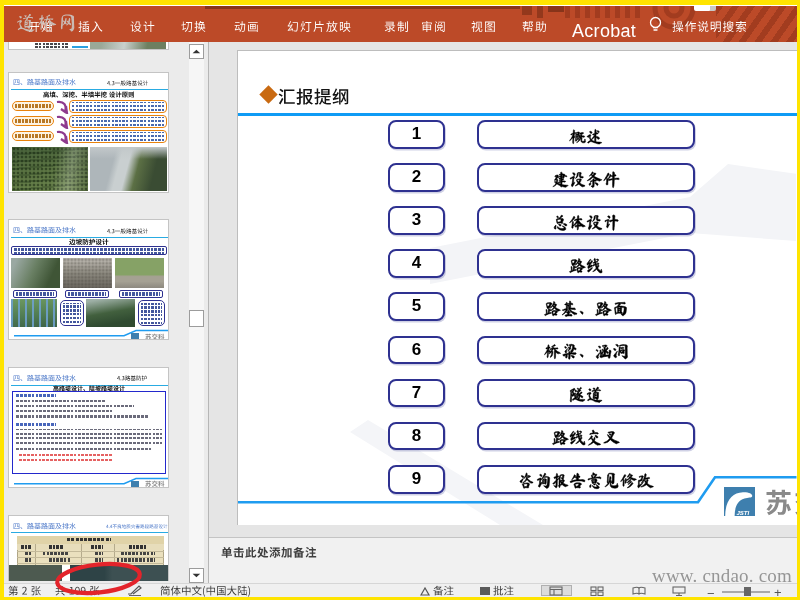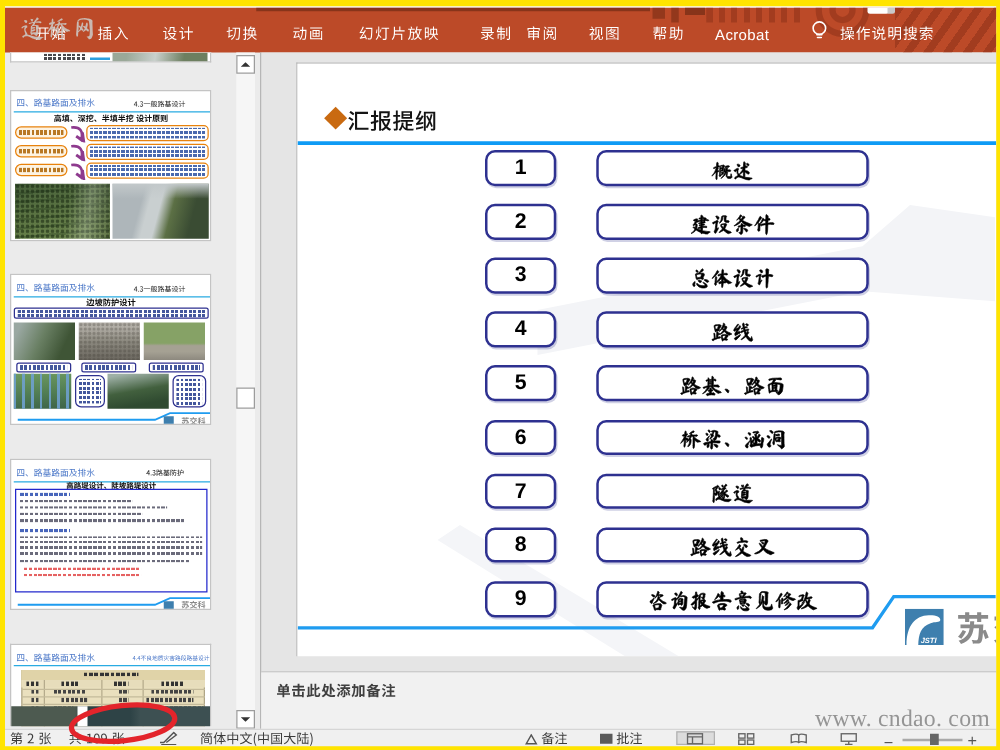--- a/index.html
+++ b/index.html
@@ -45,21 +45,21 @@
   </svg>
 <svg style="position:absolute;left:419.5px;top:17.6px;overflow:visible" width="29" height="17">
     <path transform="translate(1,13.0)" d="M5.1 -9.7C5.3 -9.4 5.5 -9 5.6 -8.6H1V-6.7H1.9V-7.8H9.9V-6.7H10.8V-8.6H6.4L6.6 -8.7C6.5 -9.1 6.2 -9.6 6 -10ZM2.6 -3.4H5.4V-2.1H2.6ZM2.6 -4.2V-5.5H5.4V-4.2ZM9.2 -3.4V-2.1H6.3V-3.4ZM9.2 -4.2H6.3V-5.5H9.2ZM5.4 -7.4V-6.3H1.7V-0.6H2.6V-1.3H5.4V0.9H6.3V-1.3H9.2V-0.7H10.1V-6.3H6.3V-7.4Z M17.1 -5.3H20.6V-3.8H17.1ZM14.1 -7.3V0.9H14.9V-7.3ZM14.3 -9.3C14.8 -8.8 15.3 -8.2 15.6 -7.7L16.3 -8.2C16.1 -8.6 15.4 -9.3 14.9 -9.8ZM16.7 -7.5C17.1 -7.1 17.5 -6.4 17.7 -6H16.3V-3.1H17.6C17.4 -1.9 17 -1 15.5 -0.5C15.7 -0.4 16 -0 16 0.2C17.7 -0.5 18.2 -1.6 18.4 -3.1H19.3V-1.2C19.3 -0.4 19.5 -0.2 20.3 -0.2C20.4 -0.2 21.2 -0.2 21.3 -0.2C22 -0.2 22.2 -0.4 22.3 -1.6C22 -1.7 21.7 -1.8 21.6 -1.9C21.5 -1 21.5 -0.9 21.2 -0.9C21.1 -0.9 20.5 -0.9 20.4 -0.9C20.1 -0.9 20.1 -0.9 20.1 -1.2V-3.1H21.5V-6H20.1C20.4 -6.5 20.8 -7.1 21.1 -7.7L20.3 -7.9C20 -7.3 19.6 -6.5 19.2 -6H17.8L18.4 -6.3C18.3 -6.7 17.8 -7.4 17.4 -7.9ZM17.2 -9.3V-8.5H22.9V-0.2C22.9 0 22.8 0 22.7 0.1C22.5 0.1 22 0.1 21.5 0C21.6 0.3 21.7 0.6 21.8 0.9C22.5 0.9 23 0.8 23.3 0.7C23.6 0.6 23.7 0.3 23.7 -0.2V-9.3Z" fill="#fff"></path>
   </svg>
 <svg style="position:absolute;left:470.0px;top:17.6px;overflow:visible" width="29" height="17">
     <path transform="translate(1,13.0)" d="M5.3 -9.3V-3.1H6.2V-8.6H9.8V-3.1H10.7V-9.3ZM1.8 -9.5C2.2 -9 2.7 -8.4 2.9 -7.9L3.6 -8.4C3.4 -8.8 3 -9.4 2.5 -9.9ZM7.5 -7.7V-5.4C7.5 -3.5 7.2 -1.3 4.2 0.3C4.4 0.4 4.6 0.8 4.7 1C6.5 0 7.4 -1.2 7.9 -2.5V-0.2C7.9 0.6 8.2 0.8 9 0.8H10.1C11.1 0.8 11.3 0.3 11.4 -1.6C11.2 -1.6 10.9 -1.7 10.6 -1.9C10.6 -0.2 10.5 0.1 10.1 0.1H9.2C8.8 0.1 8.7 0 8.7 -0.3V-3.3H8.1C8.3 -4 8.4 -4.7 8.4 -5.3V-7.7ZM0.7 -7.9V-7.1H3.6C2.9 -5.6 1.7 -4.1 0.5 -3.3C0.6 -3.1 0.8 -2.7 0.9 -2.4C1.3 -2.7 1.8 -3.2 2.2 -3.7V0.9H3.1V-4.2C3.5 -3.6 4 -3 4.2 -2.6L4.8 -3.3C4.6 -3.6 3.8 -4.5 3.3 -5C3.9 -5.8 4.4 -6.7 4.7 -7.6L4.2 -7.9L4 -7.9Z M17.4 -3.3C18.4 -3.1 19.6 -2.7 20.2 -2.3L20.6 -3C19.9 -3.3 18.7 -3.6 17.8 -3.8ZM16.2 -1.8C17.9 -1.6 19.9 -1.1 21 -0.7L21.4 -1.4C20.3 -1.8 18.3 -2.2 16.7 -2.4ZM14 -9.4V0.9H14.8V0.4H22.9V0.9H23.8V-9.4ZM14.8 -0.3V-8.6H22.9V-0.3ZM17.9 -8.4C17.3 -7.4 16.3 -6.5 15.3 -5.9C15.5 -5.7 15.8 -5.5 15.9 -5.3C16.2 -5.6 16.6 -5.9 17 -6.2C17.3 -5.8 17.8 -5.4 18.2 -5.1C17.2 -4.6 16.1 -4.3 15.1 -4.1C15.2 -3.9 15.4 -3.6 15.5 -3.4C16.6 -3.6 17.9 -4.1 19 -4.7C20 -4.1 21.1 -3.7 22.2 -3.5C22.3 -3.7 22.5 -4 22.7 -4.2C21.7 -4.4 20.6 -4.7 19.7 -5.1C20.6 -5.7 21.3 -6.3 21.8 -7.2L21.3 -7.4L21.2 -7.4H18.1C18.3 -7.6 18.5 -7.9 18.6 -8.1ZM17.5 -6.6 17.5 -6.7H20.6C20.2 -6.3 19.6 -5.9 19 -5.5C18.4 -5.8 17.8 -6.2 17.5 -6.6Z" fill="#fff"></path>
   </svg>
 <svg style="position:absolute;left:521.0px;top:17.6px;overflow:visible" width="29" height="17">
     <path transform="translate(1,13.0)" d="M3.2 -9.9V-9H0.8V-8.3H3.2V-7.4H1V-6.7H3.2V-6.4C3.2 -6.2 3.2 -6 3.1 -5.8H0.6V-5.1H2.8C2.4 -4.5 1.8 -4 0.8 -3.7C1 -3.5 1.3 -3.2 1.4 -3C2.7 -3.5 3.4 -4.3 3.8 -5.1H6.4V-5.8H4.1C4.1 -6 4.1 -6.2 4.1 -6.4V-6.7H6.1V-7.4H4.1V-8.3H6.3V-9H4.1V-9.9ZM6.9 -9.4V-3.6H7.7V-8.6H9.8C9.4 -8.1 9.1 -7.6 8.7 -7C9.7 -6.5 10.1 -5.9 10.1 -5.5C10.1 -5.3 10 -5.1 9.8 -5C9.7 -4.9 9.5 -4.9 9.3 -4.9C9 -4.9 8.5 -4.9 8 -4.9C8.2 -4.7 8.3 -4.4 8.3 -4.2C8.8 -4.1 9.3 -4.2 9.7 -4.2C9.9 -4.2 10.2 -4.3 10.4 -4.4C10.8 -4.6 11 -4.9 11 -5.4C11 -6 10.6 -6.5 9.6 -7.2C10.1 -7.8 10.6 -8.5 11.1 -9.1L10.5 -9.5L10.3 -9.4ZM1.8 -3.1V0.3H2.7V-2.3H5.4V0.9H6.3V-2.3H9.3V-0.7C9.3 -0.5 9.3 -0.5 9.1 -0.5C8.9 -0.5 8.2 -0.5 7.4 -0.5C7.5 -0.3 7.7 0 7.7 0.3C8.7 0.3 9.3 0.3 9.7 0.2C10.1 0 10.2 -0.2 10.2 -0.7V-3.1H6.3V-4H5.4V-3.1Z M20.5 -9.9C20.5 -9 20.5 -8.1 20.4 -7.2H18.5V-6.4H20.4C20.2 -3.5 19.6 -1.1 17.4 0.3C17.6 0.5 17.9 0.8 18 1C20.4 -0.6 21.1 -3.3 21.3 -6.4H23.1C23 -2.1 22.9 -0.5 22.6 -0.1C22.5 0 22.3 0 22.1 0C21.9 0 21.3 0 20.6 -0C20.7 0.2 20.8 0.6 20.9 0.8C21.5 0.9 22.1 0.9 22.5 0.8C22.9 0.8 23.1 0.7 23.3 0.4C23.7 -0.1 23.8 -1.8 24 -6.8C24 -6.9 24 -7.2 24 -7.2H21.3C21.3 -8.1 21.3 -9 21.3 -9.9ZM13.4 -1.1 13.6 -0.2C15 -0.5 17 -1 18.8 -1.4L18.8 -2.2L18.1 -2.1V-9.3H14.3V-1.3ZM15.1 -1.5V-3.5H17.3V-1.9ZM15.1 -6H17.3V-4.3H15.1ZM15.1 -6.8V-8.5H17.3V-6.8Z" fill="#fff"></path>
   </svg>
-<div class="abs" style="left:572px;top:20.5px;color:#fff;font-size:12px;font-weight:400;letter-spacing:.3px">Acrobat</div>
+<div class="abs" style="left:572px;top:20.5px;color:#fff;font-size:18px;font-weight:400;letter-spacing:.3px">Acrobat</div>
 <svg class="abs" style="left:648px;top:15.5px" width="16" height="18" fill="none" stroke="#fff" stroke-width="1.3">
 <circle cx="7.5" cy="6.5" r="5"></circle>
     <path d="M5.5 11.7h4M6 14h3" stroke-linecap="round"></path>
   </svg>
 <svg style="position:absolute;left:670.5px;top:17.6px;overflow:visible" width="79" height="17">
     <path transform="translate(1,13.0)" d="M6.2 -8.8H8.9V-7.5H6.2ZM5.4 -9.4V-6.8H9.8V-9.4ZM5 -5.7H6.5V-4.3H5ZM8.6 -5.7H10.2V-4.3H8.6ZM1.9 -9.9V-7.5H0.5V-6.7H1.9V-4.1C1.3 -3.9 0.8 -3.8 0.4 -3.6L0.7 -2.8L1.9 -3.2V-0.1C1.9 0 1.8 0.1 1.7 0.1C1.6 0.1 1.3 0.1 0.8 0.1C1 0.3 1.1 0.7 1.1 0.9C1.7 0.9 2.1 0.8 2.4 0.7C2.6 0.6 2.7 0.4 2.7 -0.1V-3.6L3.9 -4L3.7 -4.8L2.7 -4.4V-6.7H3.8V-7.5H2.7V-9.9ZM7.2 -3.7V-2.8H4V-2H6.6C5.8 -1.1 4.5 -0.4 3.3 -0C3.4 0.2 3.7 0.5 3.8 0.7C5 0.2 6.3 -0.6 7.2 -1.5V1H8V-1.6C8.7 -0.7 9.8 0.1 10.8 0.6C11 0.4 11.2 0.1 11.4 -0.1C10.4 -0.5 9.2 -1.2 8.5 -2H11.2V-2.8H8V-3.7H11V-6.3H7.9V-3.7H7.2V-6.3H4.3V-3.7Z M18.8 -9.8C18.2 -8 17.3 -6.3 16.2 -5.2C16.4 -5.1 16.7 -4.8 16.9 -4.6C17.5 -5.3 18.1 -6.1 18.6 -7.1H19.4V0.9H20.3V-1.9H23.8V-2.8H20.3V-4.6H23.7V-5.4H20.3V-7.1H24V-7.9H19C19.2 -8.5 19.5 -9 19.7 -9.5ZM16 -9.9C15.3 -8.1 14.2 -6.3 13 -5.2C13.2 -5 13.4 -4.5 13.5 -4.3C13.9 -4.7 14.3 -5.2 14.7 -5.7V0.9H15.6V-7.1C16.1 -7.9 16.5 -8.7 16.8 -9.6Z M26.5 -9.1C27.1 -8.5 27.9 -7.7 28.3 -7.2L28.9 -7.8C28.6 -8.3 27.7 -9.1 27.1 -9.7ZM30.6 -6.7H34.6V-4.6H30.6ZM27.3 0.5C27.4 0.3 27.8 -0 30 -1.6C29.9 -1.8 29.8 -2.2 29.7 -2.4L28.3 -1.5V-6.2H25.7V-5.3H27.5V-1.4C27.5 -0.9 27 -0.5 26.8 -0.3C26.9 -0.1 27.2 0.3 27.3 0.5ZM29.7 -7.5V-3.8H31.2C31.1 -1.9 30.7 -0.5 28.7 0.3C28.9 0.4 29.1 0.7 29.2 1C31.4 0.1 31.9 -1.5 32.1 -3.8H33.2V-0.4C33.2 0.5 33.4 0.8 34.3 0.8C34.5 0.8 35.3 0.8 35.4 0.8C36.2 0.8 36.4 0.4 36.5 -1.1C36.3 -1.2 35.9 -1.4 35.7 -1.5C35.7 -0.2 35.6 -0 35.4 -0C35.2 -0 34.5 -0 34.4 -0C34.1 -0 34.1 -0.1 34.1 -0.4V-3.8H35.5V-7.5H34.3C34.6 -8.2 34.9 -8.9 35.3 -9.6L34.3 -9.9C34.1 -9.2 33.7 -8.2 33.3 -7.5H31.3L32.1 -7.9C31.9 -8.4 31.4 -9.3 31 -9.9L30.2 -9.6C30.7 -8.9 31.1 -8.1 31.3 -7.5Z M41.8 -5.3V-3H39.6V-5.3ZM41.8 -6.1H39.6V-8.4H41.8ZM38.7 -9.2V-1H39.6V-2.1H42.6V-9.2ZM47.9 -8.6V-6.5H44.6V-8.6ZM43.7 -9.4V-5.2C43.7 -3.4 43.5 -1.1 41.5 0.4C41.7 0.5 42 0.8 42.2 1C43.5 -0 44.1 -1.4 44.4 -2.8H47.9V-0.2C47.9 -0 47.8 0.1 47.6 0.1C47.4 0.1 46.6 0.1 45.9 0C46 0.3 46.2 0.7 46.2 0.9C47.2 0.9 47.9 0.9 48.2 0.8C48.6 0.6 48.8 0.3 48.8 -0.2V-9.4ZM47.9 -5.7V-3.6H44.5C44.6 -4.2 44.6 -4.7 44.6 -5.2V-5.7Z M52.4 -9.9V-7.5H50.9V-6.7H52.4V-4.2L50.9 -3.6L51.1 -2.8L52.4 -3.3V-0.2C52.4 0 52.3 0 52.2 0C52 0 51.6 0 51.2 0C51.3 0.3 51.4 0.7 51.4 0.9C52.1 0.9 52.5 0.9 52.8 0.7C53.1 0.6 53.2 0.3 53.2 -0.2V-3.6L54.5 -4.1L54.4 -4.9L53.2 -4.5V-6.7H54.4V-7.5H53.2V-9.9ZM54.9 -3.4V-2.7H55.4L55.3 -2.6C55.8 -1.8 56.5 -1.2 57.3 -0.6C56.3 -0.2 55.1 0.1 54 0.2C54.1 0.4 54.3 0.8 54.4 1C55.7 0.8 57 0.4 58.1 -0.1C59 0.3 60.1 0.7 61.2 0.9C61.3 0.7 61.6 0.4 61.8 0.2C60.7 0 59.8 -0.2 58.9 -0.6C59.9 -1.3 60.7 -2.1 61.1 -3.2L60.6 -3.5L60.5 -3.4H58.5V-4.6H61.2V-8.9H58.9V-8.2H60.4V-7.1H59V-6.4H60.4V-5.3H58.5V-9.9H57.6V-5.3H55.8V-6.4H57.1V-7.1H55.8V-8.2C56.4 -8.4 57 -8.6 57.6 -8.9L56.9 -9.5C56.5 -9.2 55.7 -8.9 55 -8.6V-4.6H57.6V-3.4ZM59.9 -2.7C59.5 -2 58.9 -1.5 58.1 -1C57.3 -1.5 56.7 -2 56.2 -2.7Z M70.5 -1.2C71.5 -0.7 72.7 0.1 73.3 0.7L74.1 0.2C73.4 -0.4 72.1 -1.2 71.1 -1.7ZM66.4 -1.6C65.7 -1 64.7 -0.3 63.7 0.1C63.9 0.3 64.3 0.6 64.4 0.7C65.3 0.2 66.5 -0.5 67.2 -1.3ZM65.3 -3.8C65.5 -3.8 65.8 -3.9 68 -4C67 -3.6 66.2 -3.2 65.8 -3.1C65.1 -2.8 64.6 -2.6 64.2 -2.6C64.3 -2.4 64.4 -2 64.4 -1.8C64.7 -1.9 65.2 -2 68.7 -2.2V-0.1C68.7 0 68.6 0.1 68.4 0.1C68.2 0.1 67.6 0.1 66.9 0.1C67 0.3 67.1 0.6 67.2 0.9C68.1 0.9 68.7 0.9 69 0.7C69.4 0.6 69.5 0.4 69.5 -0.1V-2.2L72.4 -2.4C72.7 -2.1 73 -1.7 73.2 -1.5L73.9 -2C73.4 -2.6 72.3 -3.6 71.5 -4.3L70.8 -3.9C71.2 -3.6 71.5 -3.3 71.8 -3L66.6 -2.7C68.3 -3.4 70 -4.2 71.6 -5.1L70.9 -5.7C70.4 -5.3 69.9 -5 69.3 -4.7L66.6 -4.5C67.5 -4.9 68.3 -5.4 69 -6L68.7 -6.2H73.2V-4.8H74V-7H69.4V-8.1H73.9V-8.9H69.4V-9.9H68.4V-8.9H63.9V-8.1H68.4V-7H63.8V-4.8H64.6V-6.2H68.1C67.3 -5.6 66.2 -5 65.9 -4.8C65.6 -4.7 65.3 -4.6 65.1 -4.5C65.1 -4.3 65.3 -3.9 65.3 -3.8Z" fill="#fff"></path>
   </svg>
 <svg style="position:absolute;left:15.0px;top:7.5px;overflow:visible" width="66" height="29">
     <path transform="translate(1,22.0)" d="M5.4 -9.7Q5.6 -9.5 5.7 -9.4Q5.8 -9.3 5.8 -8.7Q5.9 -8.5 5.9 -8.4Q5.9 -8.2 5.6 -8Q5.4 -7.9 5.1 -7.6Q4.9 -7.4 4.6 -7.1Q4.4 -7 4.4 -6.9Q4.3 -6.8 4.4 -6.6Q4.5 -6.2 4.5 -5.9Q4.5 -5.5 4.7 -5.2Q4.9 -4.8 5.1 -4.4Q5.4 -3.9 5.7 -3.4Q6 -2.8 6 -2.6Q5.9 -2.5 6 -2.5Q6.1 -2.4 6.7 -2.3Q7.5 -2.1 8.3 -1.8Q9.2 -1.4 10.9 -1L11.6 -0.8Q12.2 -0.6 15.1 -0.6Q18 -0.6 18.4 -0.5Q18.6 -0.5 18.7 -0.4Q18.8 -0.4 18.8 -0.3Q18.8 -0.1 18.4 0.1Q18.1 0.2 18 0.2Q17.8 0.2 17.1 0.9Q16.3 1.5 16.2 1.8Q16.1 2 15.7 2Q15.3 2 14.7 1.9Q14 1.8 13.7 1.7Q13 1.5 11.8 1.3Q11.2 1.2 10.8 1Q10.3 0.8 8.5 -0.1Q7.3 -0.7 6.2 -1Q5.6 -1.1 4.7 -1.1Q3.8 -1 3.6 -0.8Q3.3 -0.6 3.3 -0.5Q3.3 -0.4 3.1 -0.2Q2.9 0 2.7 0.1Q2.5 0.2 2.5 0.2Q2.4 0.1 2.3 0Q2.1 -0.2 2.1 -0.3Q2.1 -0.4 2 -0.4Q1.8 -0.4 1.8 -0.7Q1.8 -1.2 2.6 -1.6L3.3 -1.9Q3.7 -2.1 4 -2.4Q4.3 -2.7 4.2 -3Q4.2 -3.1 3.7 -4.6Q3.5 -5.2 3.4 -6.1Q3.3 -7 3.5 -7.5Q3.7 -8.5 3.7 -8.5Q3.6 -8.6 3 -8.2Q2.5 -7.9 2.2 -7.7Q1.8 -7.4 1.8 -7.2Q1.8 -7 1.5 -7.3Q1.5 -7.3 1.4 -7.4Q1.2 -7.7 1.2 -7.8Q1.3 -8 1.3 -8.2Q1.3 -8.3 1.5 -8.5Q1.7 -8.6 2.4 -9Q3.5 -9.5 4 -9.7Q4.5 -9.9 4.8 -9.9Q5 -9.9 5.4 -9.7ZM3.9 -14Q4.2 -14 4.9 -13.8Q5.6 -13.5 5.7 -13.4Q5.9 -13 5.7 -12.4Q5.6 -11.9 5.2 -11.7Q4.5 -11.3 3.6 -12.6Q3 -13.7 3.5 -13.9Q3.7 -14 3.9 -14ZM9.2 -14.8 9.8 -14.6 10.2 -14.8Q10.7 -15.1 10.7 -14.9Q10.7 -14.8 10.5 -14.6Q10.4 -14.5 10.4 -14.3Q10.3 -14.1 10.3 -13.7Q10.3 -13 10.2 -12.9Q10.1 -12.8 9.7 -12.8Q9.4 -12.9 9.2 -13Q9 -13.2 8.8 -13.7Q8.3 -14.5 8.5 -14.8Q8.5 -15 8.6 -15Q8.7 -15 9.2 -14.8ZM15 -15Q15 -14.4 14.4 -14.3Q14.1 -14.2 14.1 -14.1Q14 -14 13.5 -13.6Q13.2 -13.4 13 -13.2Q12.8 -13.1 12.7 -12.9Q12.6 -12.8 12.6 -12.8Q12.7 -12.8 13.6 -12.9Q16.4 -13.1 16.8 -12.8Q16.9 -12.7 17 -12.4Q17.1 -12.2 17.1 -12Q17.1 -11.7 16.9 -11.6Q16.7 -11.5 16.5 -11.5Q16.4 -11.5 15.9 -11.7Q15.5 -11.9 15.2 -11.9Q14.9 -11.9 13.8 -11.9Q12.3 -11.9 12.1 -11.9Q11.9 -11.8 11.9 -11.8Q11.9 -11.8 12 -11.7Q12.2 -11.3 11.9 -10.9L11.6 -10.4Q11.4 -10.1 11.6 -10Q11.6 -10 11.7 -10.1Q11.8 -10.1 13 -10Q14.1 -9.9 14.4 -9.9Q14.9 -9.7 14.9 -9.5Q15 -9.3 14.8 -8.3Q14.7 -7.8 14.7 -6Q14.7 -4.9 14.7 -4.4Q14.7 -4 14.6 -3.5Q14.3 -2.3 13.6 -1.6Q13.3 -1.2 13.1 -1.1Q12.9 -1.1 12.7 -1.4Q12.5 -1.6 12.1 -1.8Q11.8 -2.1 11.7 -2.2Q11.7 -2.3 11.4 -2.5Q11.2 -2.8 10.9 -2.7Q10.6 -2.7 10.4 -2.5Q10.2 -2.4 9.8 -2.4Q9.6 -2.4 9.5 -2.4Q9.4 -2.3 9.4 -2.2Q9.4 -2.1 9.2 -2Q9 -2 8.9 -2.2Q8.9 -2.3 8.7 -2.6Q8.5 -2.8 8.5 -3.2Q8.4 -3.5 8.3 -3.7Q8.3 -3.8 8.3 -4.1Q8.6 -5.2 8.6 -7.3Q8.6 -8.4 8.7 -8.6Q8.7 -8.9 8.8 -9Q8.9 -9.1 8.8 -9.1Q8.7 -9.1 9 -9.3Q9.1 -9.3 9.1 -9.4Q9.5 -9.6 9.9 -10.2Q10.7 -11.4 10.6 -11.5Q10.6 -11.6 9.6 -11.4Q8.6 -11.1 8.4 -11Q8.2 -11 7.9 -10.9Q7.5 -10.7 7.2 -10.9Q6.8 -11.1 7 -11.4Q7.1 -11.6 8 -11.9Q10 -12.4 10.6 -12.4Q10.9 -12.4 11.2 -12.7Q11.4 -12.9 11.8 -13.6Q12.3 -14.2 12.4 -14.3Q12.4 -14.4 12.9 -15.1Q13.3 -15.8 13.3 -15.9Q13.3 -15.9 13.5 -16Q13.6 -16.1 13.8 -16.1Q13.9 -16 14 -16Q14.1 -16 14.5 -15.7Q14.9 -15.3 15 -15.3Q15 -15.3 15 -15ZM10.2 -9.2Q9.9 -9.1 9.8 -9Q9.7 -8.9 9.8 -8.8Q9.9 -8.6 9.8 -8.4Q9.7 -8.2 9.8 -8.2Q9.8 -8.2 10.3 -8.3Q10.8 -8.5 11.4 -8.5Q11.9 -8.4 12.1 -8.2Q12.3 -8 12.2 -7.8L12.2 -7.5L11.2 -7.3Q10.1 -7.1 9.9 -7.1Q9.7 -7.1 9.6 -7.1Q9.5 -7.1 9.5 -6.7Q9.4 -6.3 9.5 -6.2Q9.5 -6.2 10.3 -6.4Q11 -6.7 11.5 -6.7Q11.8 -6.8 11.9 -6.7Q12 -6.7 12.1 -6.6Q12.3 -6.4 12.2 -6Q12.2 -5.8 12.1 -5.7Q12 -5.5 11.7 -5.5Q11.5 -5.5 11.3 -5.4L10.8 -5.1Q10.4 -5 10.3 -4.9Q10.2 -4.7 9.5 -4.9Q9.4 -4.9 9.4 -4.8Q9.4 -4.7 9.4 -4.4Q9.4 -4.1 9.4 -4Q9.5 -4 9.6 -4Q9.8 -4 10 -4.1Q10.2 -4.2 11.2 -4.2Q11.9 -4.3 12.1 -4.3Q12.2 -4.3 12.4 -4.2L12.7 -4L12.8 -4.4Q12.9 -4.8 12.9 -5.9Q12.8 -7 12.8 -8.1Q12.8 -8.9 12.8 -9.1Q12.8 -9.2 12.6 -9.3Q12.3 -9.4 11.6 -9.4Q10.8 -9.3 10.2 -9.2Z M26 -15.3Q26 -15.2 26 -15.2Q26 -15.2 26.3 -15.1Q27 -14.7 26.6 -12.9Q26.5 -12.5 26.6 -12.5Q26.6 -12.5 26.8 -12.6Q27 -12.7 27.8 -12.6Q27.9 -12.5 27.9 -12.5Q27.9 -12.4 27.9 -12.1Q27.8 -11.8 27.7 -11.5Q27.5 -11.3 27.4 -11.2Q27.3 -11.1 27.1 -11Q26.7 -10.9 26.7 -10.8Q26.6 -9.9 26.4 -9.4Q26.2 -8.9 26.2 -8.8Q26.2 -8.7 26.9 -8.6Q27.3 -8.5 27.8 -8.3Q28.2 -8.1 28.3 -8Q28.4 -7.8 28.4 -7.5Q28.4 -7.1 28.3 -7.1Q28.2 -7 28.2 -6.9Q28.2 -6.7 28 -6.4Q27.7 -6.2 27.5 -6.1Q27.4 -6.1 27.1 -6.4Q26.9 -6.6 26.5 -7Q26.1 -7.3 26.1 -7.3Q26.1 -7.3 26 -6Q26 -4.1 25.8 -1.7Q25.7 -0.9 25.6 -0.6Q25.4 -0.3 25.2 -0.1Q25 0.1 25 0.1Q24.9 0 24.8 -0.3Q24.6 -0.5 24.6 -0.6Q24.6 -0.8 24.5 -1Q24.4 -1.1 24.4 -1.2Q24.4 -1.3 24.5 -1.6Q24.7 -2.4 24.8 -4.7Q24.9 -6 25 -6.1Q25 -6.1 25 -6.4Q24.9 -6.6 24.9 -6.7Q24.8 -6.7 23.8 -5.7Q22.9 -4.7 22.8 -4.7Q22.8 -4.7 22.1 -4.1Q21.5 -3.5 21.4 -3.5Q21.2 -3.5 21.7 -4.2L22 -4.7Q22.1 -4.9 22.2 -5Q22.3 -5.2 22.4 -5.4Q22.6 -5.6 22.8 -6Q23 -6.4 23.3 -6.9Q24 -8 24.8 -9.5L25 -10Q25.1 -10.1 25.1 -10.3Q25.1 -10.4 25.1 -10.5Q25.2 -10.6 25.1 -10.6Q25 -10.6 24.7 -10.5Q24.3 -10.3 24.3 -10.3Q24.2 -10.2 23.7 -10.3Q23.3 -10.4 23.3 -10.6Q23.3 -10.6 23.2 -10.6Q23 -10.6 23.2 -11.1Q23.3 -11.4 23.3 -11.5Q23.3 -11.6 23.5 -11.7Q23.7 -11.8 24.4 -12L25.3 -12.2L25.3 -13.2Q25.3 -14.1 25.5 -14.4Q25.6 -14.8 25.7 -15Q25.8 -15.3 26 -15.3ZM33.1 -15.4Q33.3 -15.4 33.9 -15Q34.2 -14.9 34.2 -14.7Q34.2 -14.5 34.1 -14.4Q34 -14.3 34 -14.2Q34 -14.1 33.6 -13.9Q33.3 -13.7 33 -13.7Q32.6 -13.6 32.1 -13.4Q31.6 -13.1 31.5 -13.1Q31.4 -13.1 31.4 -13Q31.4 -12.9 31.5 -12.9Q31.6 -12.9 31.9 -12.5Q32 -12.3 32 -12.1Q32.1 -12 32 -11.7L32 -11.3L32.4 -11.4Q32.8 -11.4 34 -11.4Q35.1 -11.5 35.5 -11.5Q36 -11.6 36.5 -11.6Q36.8 -11.6 36.9 -11.6Q37 -11.5 37.2 -11.4Q37.3 -11.2 37.3 -11Q37.1 -10.4 36.6 -10.2Q36.1 -10 35.6 -10.2Q35.3 -10.4 34.8 -10.4Q34.4 -10.4 34 -10.4Q33.7 -10.5 33.7 -10.4Q33.7 -10.3 34.4 -9.4Q35.1 -8.6 35.5 -8.3L36.1 -7.9Q36.5 -7.6 37 -7.3Q37.9 -6.9 38.1 -6.7Q38.4 -6.5 38.8 -6.4Q39.3 -6.3 39.3 -6.2Q39.4 -6 39.7 -5.9Q39.9 -5.7 40.1 -5.5Q40.3 -5.3 40.2 -5.2Q40.2 -5.1 39.9 -5.1Q39.6 -5.1 39.5 -5Q39.5 -4.9 39.4 -4.9Q39.3 -5 39 -5Q38.7 -5 38.3 -4.8Q37.9 -4.7 37.9 -4.6Q37.9 -4.6 37.6 -4.6Q37.4 -4.6 37.1 -4.7Q36.8 -4.7 36.8 -4.8Q36.8 -4.9 36.5 -5.1Q35.8 -5.5 35.1 -6.2Q34.8 -6.5 34.7 -6.4Q34.6 -6.3 34.6 -5Q34.6 -3.7 34.5 -3.6Q34.4 -3.5 34.4 -2Q34.4 -0.4 34.3 -0.3Q34.2 -0.1 34.2 0.2Q34.2 0.5 34.1 0.6Q34 0.7 34 0.8Q34 1 33.8 1.1Q33.6 1.3 33.5 1.3Q33.4 1.2 33.2 0.8Q33.1 0.5 33 0.3Q33 0.1 33 -0.6Q33 -1.4 32.9 -1.4Q32.8 -1.4 32.9 -1.6Q33 -1.7 33 -4.4Q33 -7.1 33.1 -8Q33.1 -8.6 33.1 -8.8Q33.1 -9 33 -9.3Q32.5 -10.1 32.4 -10.3Q32.3 -10.4 32.1 -10.4Q31.9 -10.4 31.8 -10.3Q31.6 -10.2 31.5 -9.9Q31.3 -9.4 31.1 -9.2Q31 -8.9 30.9 -8.8Q30.9 -8.7 30.7 -8.4Q30.6 -8.2 30.6 -8.2Q30.7 -8.1 30.8 -7.9Q31 -7.6 31 -7.5Q31 -7.5 31.1 -7.2Q31.3 -6.8 31.3 -6.1Q31.3 -5.3 31.2 -5.1Q31.2 -4.8 31.1 -4.3Q31 -3.6 30.6 -2.8Q30.2 -1.9 29.9 -1.6Q29.6 -1.4 29.6 -1.3Q29.6 -1.2 29.5 -1.2Q29.3 -1.1 29 -0.8Q28.7 -0.5 28.6 -0.5Q28.4 -0.4 28.2 -0.5Q28 -0.6 28.1 -0.9Q28.2 -1.1 28.7 -1.9Q28.9 -2.2 29.2 -2.8Q29.5 -3.4 29.5 -3.8Q29.7 -4.7 29.9 -6.3Q29.9 -7 29.9 -7Q29.9 -7 29.8 -7Q29.7 -6.9 29.6 -6.7Q29.4 -6.5 28.8 -5.9Q28.1 -5.3 28 -5.2Q27.7 -5.1 27.4 -4.8Q27 -4.4 26.9 -4.5Q26.9 -4.5 26.9 -4.6Q27 -4.7 27.1 -4.9Q27.2 -5.1 27.4 -5.4Q27.7 -5.7 28 -6.1Q29.3 -7.7 29.6 -8.8Q29.8 -9.3 29.9 -9.4Q30 -9.6 30.1 -9.9Q30.1 -10 30.1 -10Q30 -10 29.9 -10Q28.9 -9.8 28.7 -9.6Q28.4 -9.3 27.9 -9.5Q27.7 -9.7 27.7 -9.8Q27.7 -10 27.8 -10.2Q27.9 -10.3 27.9 -10.4Q27.9 -10.5 28.8 -10.7Q29.6 -11 30 -11.1Q30.3 -11.1 30.4 -11.2Q30.5 -11.2 30.6 -11.4Q30.7 -11.8 30.8 -12.2Q30.9 -12.7 31 -12.8Q31.2 -12.9 31.1 -12.9Q31 -12.9 30.4 -12.8Q29.9 -12.6 29.7 -12.6Q29.6 -12.5 29.6 -12.6Q29.6 -12.6 29.6 -12.6Q29.6 -12.8 30.1 -13.2Q30.6 -13.7 31.3 -14.1Q32.2 -14.7 32.3 -14.8Q32.4 -14.8 32.7 -15.1Q33.1 -15.4 33.1 -15.4Z M54.1 -11.3Q54.3 -10.7 54.2 -10.2Q54.2 -9.6 53.9 -8.6Q53.8 -8.3 53.7 -7.9Q53.7 -7.6 53.7 -7.5Q53.7 -7.4 53.9 -7.3Q54.4 -7 54.7 -6.6Q55.1 -6.2 55.1 -5.9Q55.1 -5.2 54.8 -4.9Q54.6 -4.7 54.3 -4.8Q54 -4.9 53.4 -5.4L52.8 -6.1L52.2 -5.5Q51.5 -5 51.2 -4.8Q51 -4.7 50.6 -4.5Q50.3 -4.4 50.2 -4.5Q50.1 -4.5 50.5 -5.1Q51.1 -5.8 51.5 -6.6Q51.8 -7 51.8 -7.1Q51.8 -7.2 51.6 -7.4Q51.1 -8.1 50.7 -8.4Q50.5 -8.5 50.5 -8.8Q50.4 -9.1 50.6 -9.2Q51 -9.4 51.5 -9.3Q52 -9.1 52.1 -8.8Q52.2 -8.5 52.3 -8.9Q52.3 -9 52.3 -9.1Q52.4 -9.5 52.5 -9.8Q52.6 -10.1 52.7 -10.4Q52.7 -10.8 52.8 -10.9Q52.9 -11 52.9 -11.1Q52.8 -11.2 52.9 -11.5Q52.9 -11.8 53.2 -11.9Q53.6 -12.1 53.7 -12Q53.9 -11.9 54.1 -11.3ZM53.2 -15.4Q53.9 -15.3 54.6 -15.2Q55.3 -15.2 55.7 -15Q56.2 -14.8 56.6 -14.6Q57 -14.5 57.3 -14.2Q57.7 -14 57.9 -13.6Q58.1 -13.3 58 -12.7Q57.9 -12.1 58 -9.8Q58.1 -8.3 58.1 -6.4Q58.2 -3.9 58.3 -2.9Q58.4 -2.3 58.2 -1.8Q58.1 -1.3 57.6 -0.2Q57.2 0.7 56.8 1Q56.4 1.3 55.7 1.4Q54.8 1.4 54.8 0.9Q54.8 0.8 54.4 0.3Q53.9 -0.2 53.8 -0.2Q53.8 -0.2 53.6 -0.4Q53.4 -0.6 53.4 -0.7Q53.4 -0.8 53.5 -0.9Q53.6 -0.9 54 -0.9Q55.1 -1.1 55.5 -1.5Q55.6 -1.7 55.7 -2.5Q55.8 -3.2 55.8 -5.2Q55.8 -7.3 55.7 -7.7Q55.6 -8.1 55.6 -9Q55.6 -9.8 55.5 -10.2Q55.4 -10.6 55.3 -11.8Q55.2 -12.8 55.1 -13.1Q55 -13.4 54.7 -13.6Q54.3 -13.9 53 -14.3Q52.5 -14.4 50.9 -14.4Q49.4 -14.4 48.8 -14.3Q47.7 -14 47 -13.4Q46.8 -13.2 46.8 -13.1Q46.7 -13.1 46.8 -12.9Q47 -12.7 47 -11.1Q46.9 -9.4 47 -9.4Q47.1 -9.4 47.2 -9.5Q47.3 -9.6 47.6 -9.5Q47.9 -9.4 48.1 -9.1Q48.4 -8.8 48.6 -8.8Q48.7 -8.8 48.8 -9.1Q48.9 -9.5 49.2 -10.7Q49.4 -11.1 49.4 -11.4Q49.4 -11.8 49.5 -11.8Q49.5 -11.9 49.8 -12Q50.2 -12.1 50.3 -12.1Q50.6 -12 50.6 -11Q50.5 -10 50 -8.5Q49.9 -7.9 49.9 -7.7Q50 -7.4 50.2 -7.1Q50.6 -6.8 50.7 -6.5Q50.9 -6.3 50.9 -6.2Q50.9 -6.1 50.8 -5.8Q50.7 -5.6 50.6 -5.6Q50.5 -5.5 50.3 -5.5Q49.6 -5.5 49.3 -5.9Q49.1 -6.2 49 -6.2Q48.9 -6.2 48.4 -5.7Q47.9 -5.3 47.7 -5.2Q47.7 -5.1 47.2 -4.7L46.7 -4.4L46.6 -3.7Q46.5 -3 46.5 -2.4Q46.7 -0.7 45.8 -0.7Q45.4 -0.7 45.2 -1Q45.1 -1.2 44.9 -2.3Q44.9 -2.6 44.9 -3.3Q45.3 -6.4 45.4 -10.5Q45.5 -12.2 45.7 -12.5Q45.9 -12.7 45.9 -12.9Q45.9 -13 46 -13Q46.1 -13 46.1 -13.4Q46 -13.7 46.1 -13.8Q46.1 -13.9 46.4 -14.1Q47.5 -15.2 49.8 -15.4Q50.8 -15.5 50.9 -15.5Q51 -15.6 53.2 -15.4ZM47 -8.8Q46.9 -8.8 46.9 -8.8Q46.9 -8.7 46.9 -8.2Q46.9 -7.7 46.8 -6.4Q46.7 -5.2 46.8 -5.2Q46.8 -5.2 46.9 -5.3Q47.1 -5.4 47.4 -5.9Q47.7 -6.4 47.9 -6.9Q48.1 -7.3 48 -7.4Q48 -7.6 47.6 -8Q47.2 -8.3 47.2 -8.5Q47.2 -8.6 47 -8.8Z" fill="#CBC5C1" opacity="0.9"></path>
   </svg>

